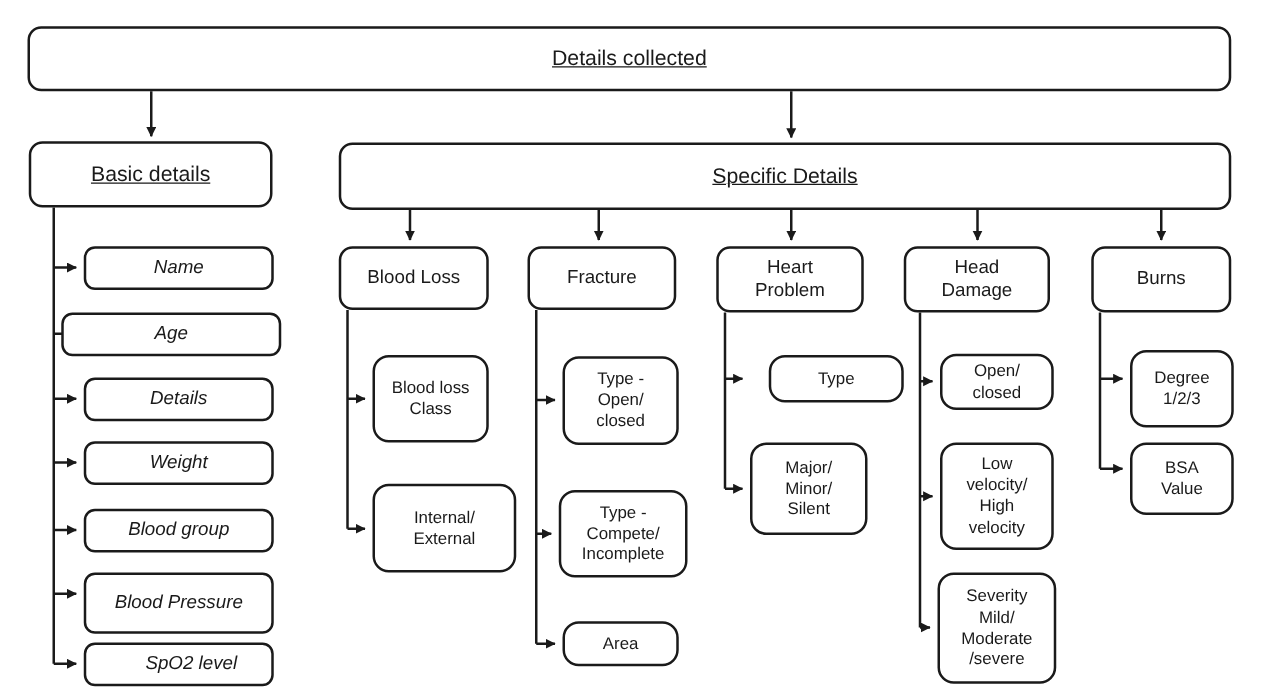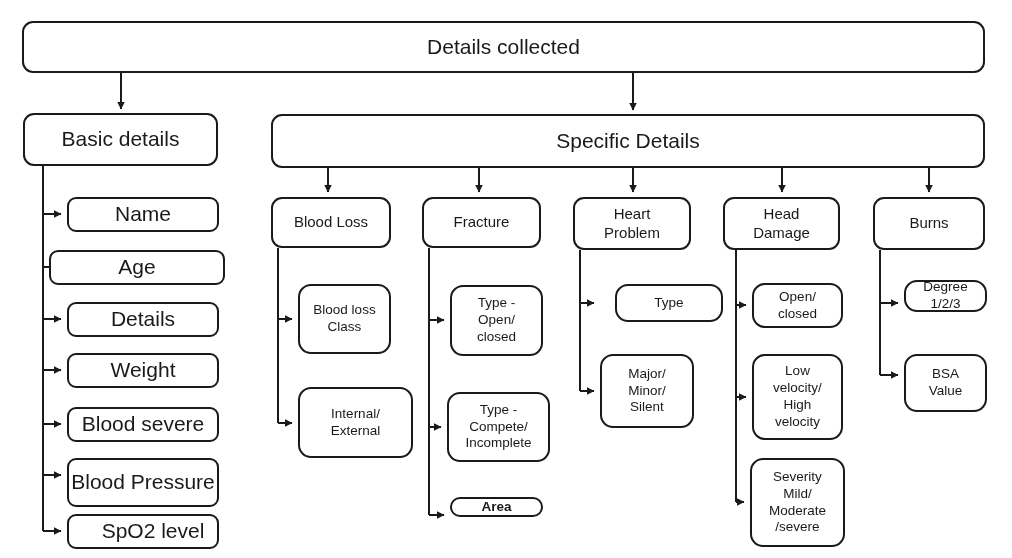--- a/index.html
+++ b/index.html
@@ -19,24 +19,24 @@
     background: #ffffff;
     border: 2.5px solid #1a1a1a;
     border-radius: 11px;
     display: flex;
     align-items: center;
     justify-content: center;
     text-align: center;
     white-space: pre-line;
     line-height: 1.25;
   }
-  .lvl1 { font-size: 21px; }
+  .lvl1 { font-size: 17px; text-decoration: underline; }
   .lvl2 { font-size: 15px; }
   .leaf { font-size: 13.5px; border-radius: 13px; }
-  .bitem { font-size: 21px; border-radius: 9px; }
+  .bitem { font-size: 15px; border-radius: 9px; font-style: italic; }
 
   
   .root     { left: 22px;  top: 21px;  width: 963px; height: 52px; }
   .basic    { left: 23px;  top: 113px; width: 195px; height: 53px; }
   .specific { left: 271px; top: 114px; width: 714px; height: 54px; }
 
   
   .b0 { left: 67px; top: 197px; width: 152px; height: 35px; }
   .b1 { left: 49px; top: 250px; width: 176px; height: 35px; }
   .b2 { left: 67px; top: 302px; width: 152px; height: 35px; }
@@ -50,27 +50,27 @@
   .cat1 { left: 422px; top: 197px; width: 119px; height: 51px; }
   .cat2 { left: 573px; top: 197px; width: 118px; height: 53px; }
   .cat3 { left: 723px; top: 197px; width: 117px; height: 53px; }
   .cat4 { left: 873px; top: 197px; width: 112px; height: 53px; }
 
   
   .c0_0 { left: 298px; top: 284px; width: 93px;  height: 70px; }
   .c0_1 { left: 298px; top: 387px; width: 115px;  height: 71px; }
   .c1_0 { left: 450px; top: 285px; width: 93px;  height: 71px; }
   .c1_1 { left: 447px; top: 392px; width: 103px; height: 70px; }
-  .c1_2 { left: 450px; top: 497px; width: 93px;  height: 20px; font-weight: bold; }
+  .c1_2 { left: 450px; top: 497px; width: 93px;  height: 36px; }
   .c2_0 { left: 615px; top: 284px; width: 108px;  height: 38px; }
   .c2_1 { left: 600px; top: 354px; width: 94px;  height: 74px; }
   .c3_0 { left: 752px; top: 283px; width: 91px;  height: 45px; }
   .c3_1 { left: 752px; top: 354px; width: 91px;  height: 86px; }
   .c3_2 { left: 750px; top: 458px; width: 95px;  height: 89px; }
-  .c4_0 { left: 904px; top: 280px; width: 83px;  height: 32px; }
+  .c4_0 { left: 904px; top: 280px; width: 83px;  height: 62px; }
   .c4_1 { left: 904px; top: 354px; width: 83px;  height: 58px; }
 </style>
 </head>
 <body>
 
 <div id="canvas">
 
   <svg id="wires" viewBox="0 0 1012 558" xmlns="http://www.w3.org/2000/svg">
     <defs>
       <marker id="arw" markerWidth="9" markerHeight="9" refX="7.5" refY="4" orient="auto" markerUnits="userSpaceOnUse">
@@ -122,21 +122,21 @@
   </svg>
 
   <div class="node lvl1 root">Details collected</div>
   <div class="node lvl1 basic">Basic details</div>
   <div class="node lvl1 specific">Specific Details</div>
 
   <div class="node bitem b0">Name</div>
   <div class="node bitem b1">Age</div>
   <div class="node bitem b2">Details</div>
   <div class="node bitem b3">Weight</div>
-  <div class="node bitem b4">Blood severe</div>
+  <div class="node bitem b4">Blood group</div>
   <div class="node bitem b5">Blood Pressure</div>
   <div class="node bitem b6">SpO2 level</div>
 
   <div class="node lvl2 cat0">Blood Loss</div>
   <div class="node lvl2 cat1">Fracture</div>
   <div class="node lvl2 cat2">Heart
 Problem</div>
   <div class="node lvl2 cat3">Head
 Damage</div>
   <div class="node lvl2 cat4">Burns</div>

